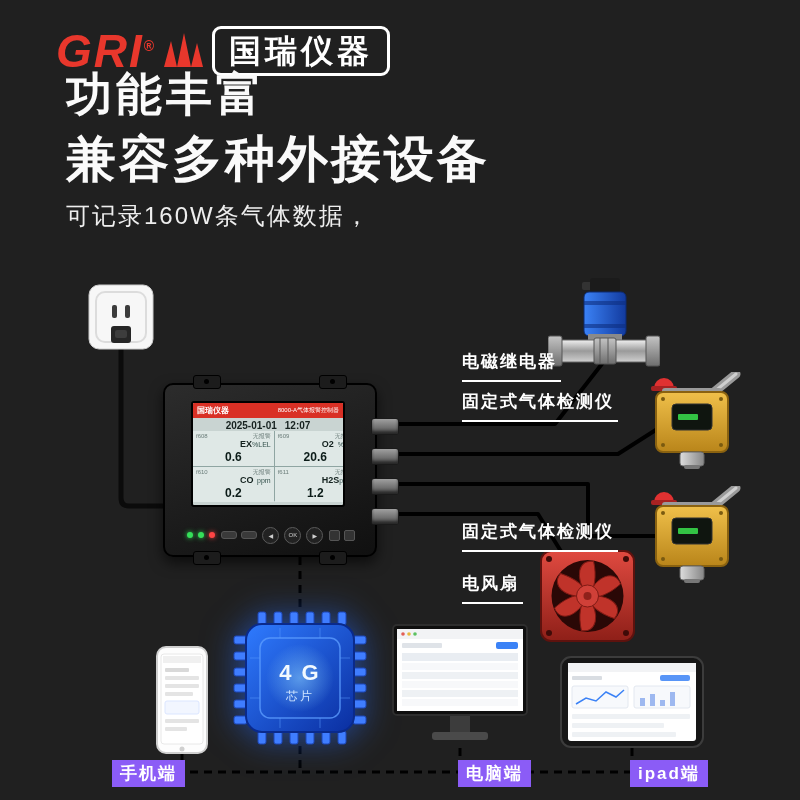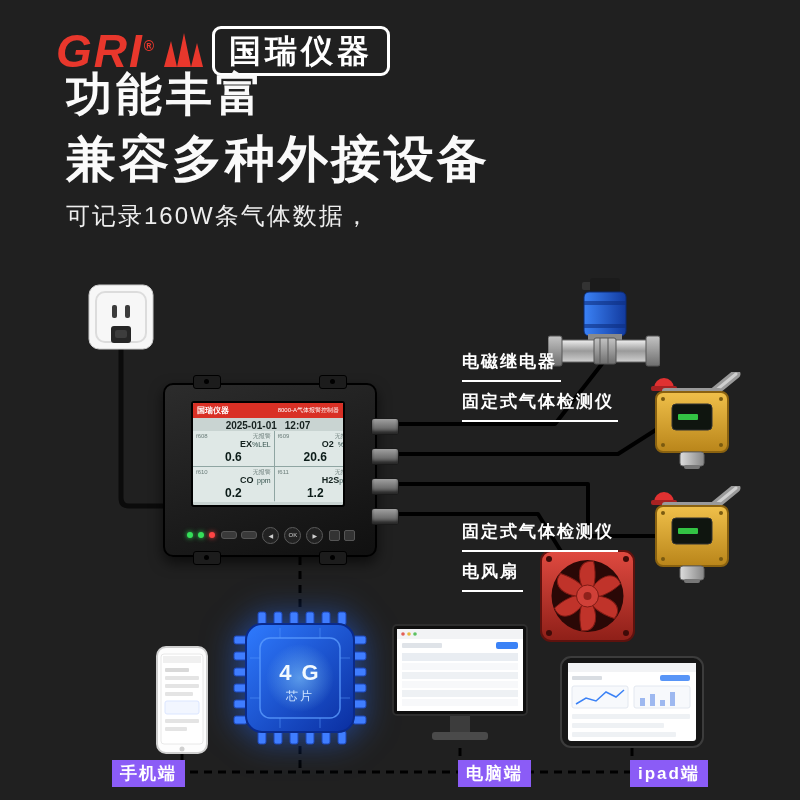--- a/index.html
+++ b/index.html
@@ -423,19 +423,19 @@
         <rect x="110" y="36" width="5" height="14" fill="#9db8f0"></rect>
       <rect x="12" y="58" width="118" height="5" rx="1" fill="#eef1f4"></rect>
       <rect x="12" y="67" width="92" height="5" rx="1" fill="#eef1f4"></rect>
       <rect x="12" y="76" width="104" height="5" rx="1" fill="#eef1f4"></rect>
     </svg>
   </div>
 
   <div class="callout" style="left:462px;top:350px;">电磁继电器</div>
   <div class="callout" style="left:462px;top:390px;">固定式气体检测仪</div>
   <div class="callout" style="left:462px;top:520px;">固定式气体检测仪</div>
-  <div class="callout" style="left:462px;top:560px;">电风扇</div>
+  <div class="callout" style="left:462px;top:572px;">电风扇</div>
 
   <div class="blabel" style="left:112px;top:760px;">手机端</div>
   <div class="blabel" style="left:458px;top:760px;">电脑端</div>
   <div class="blabel" style="left:630px;top:760px;">ipad端</div>
 
 </div>
 
 </body></html>

